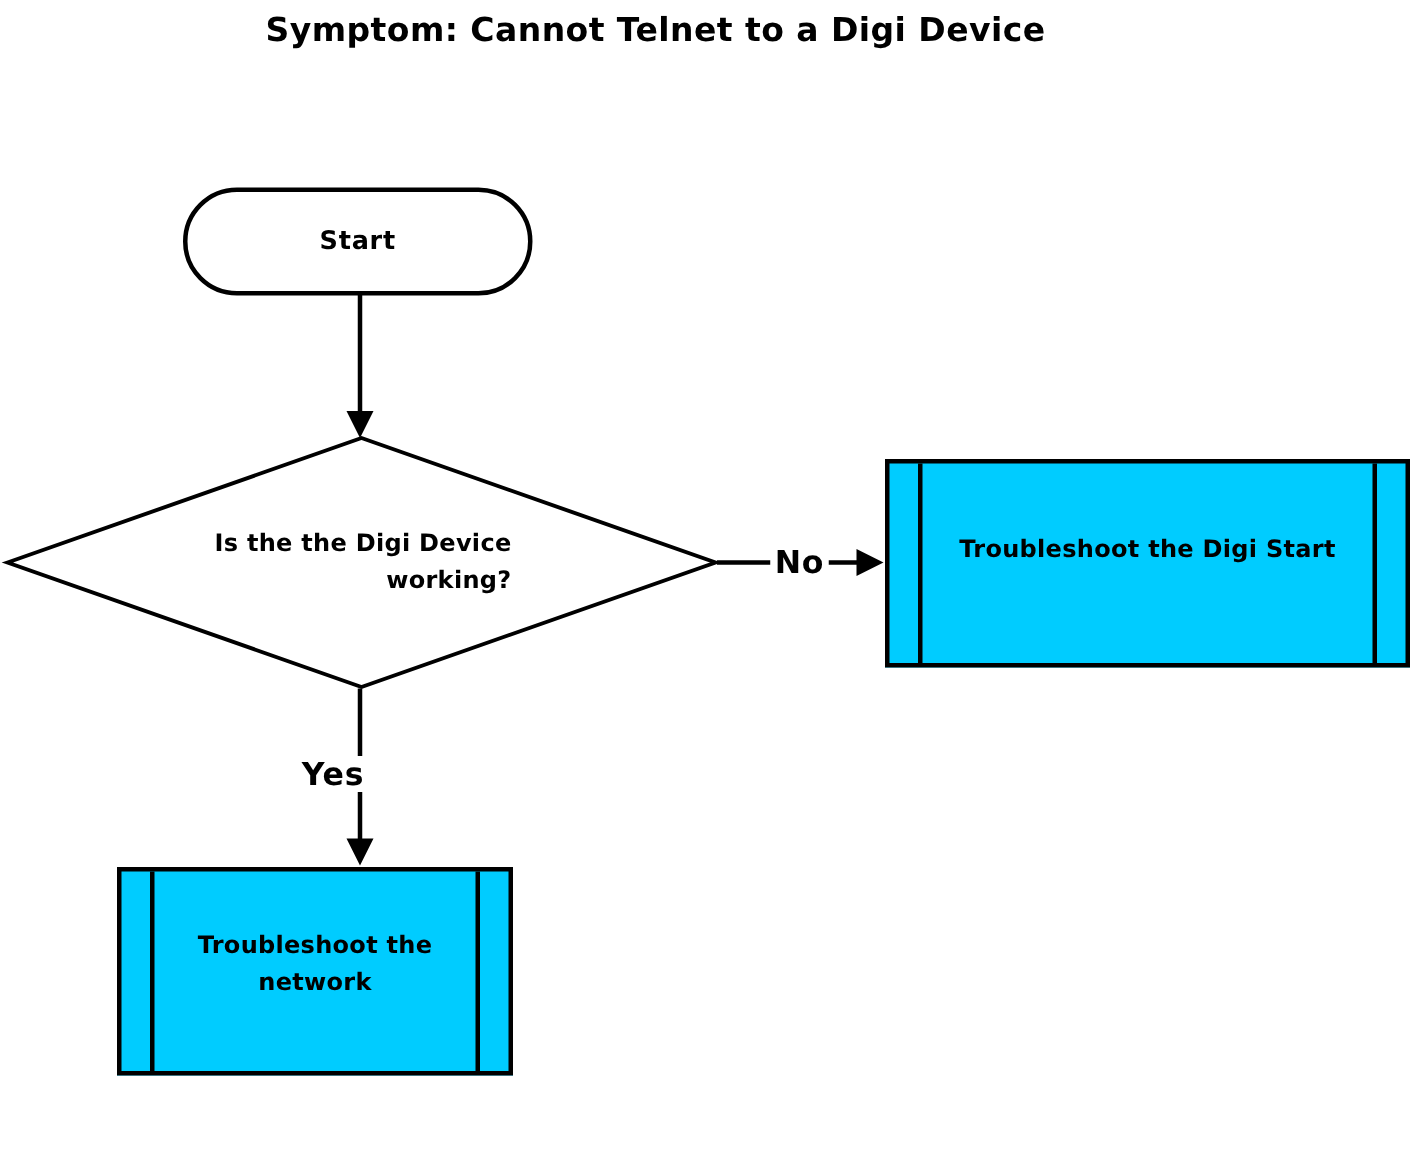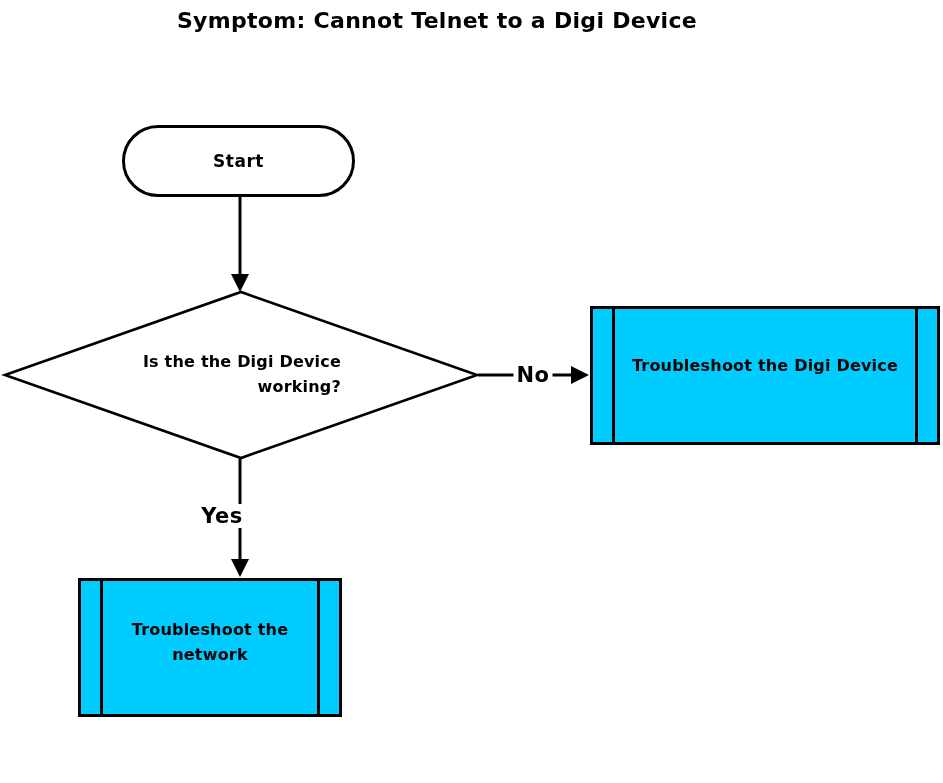--- a/index.html
+++ b/index.html
@@ -116,21 +116,21 @@
 
   <div class="node-start">
     <span>Start</span>
   </div>
 
   <div class="decision-label">Is the the Digi Device working?</div>
 
   <div class="process proc-digi">
     <div class="bar left"></div>
     <div class="bar right"></div>
-    <div class="proc-label">Troubleshoot the Digi Device</div>
+    <div class="proc-label">Troubleshoot the Digi Start</div>
   </div>
 
   <div class="process proc-network">
     <div class="bar left"></div>
     <div class="bar right"></div>
     <div class="proc-label">Troubleshoot the network</div>
   </div>
 
   <div class="edge-label no">No</div>
   <div class="edge-label yes">Yes</div>

